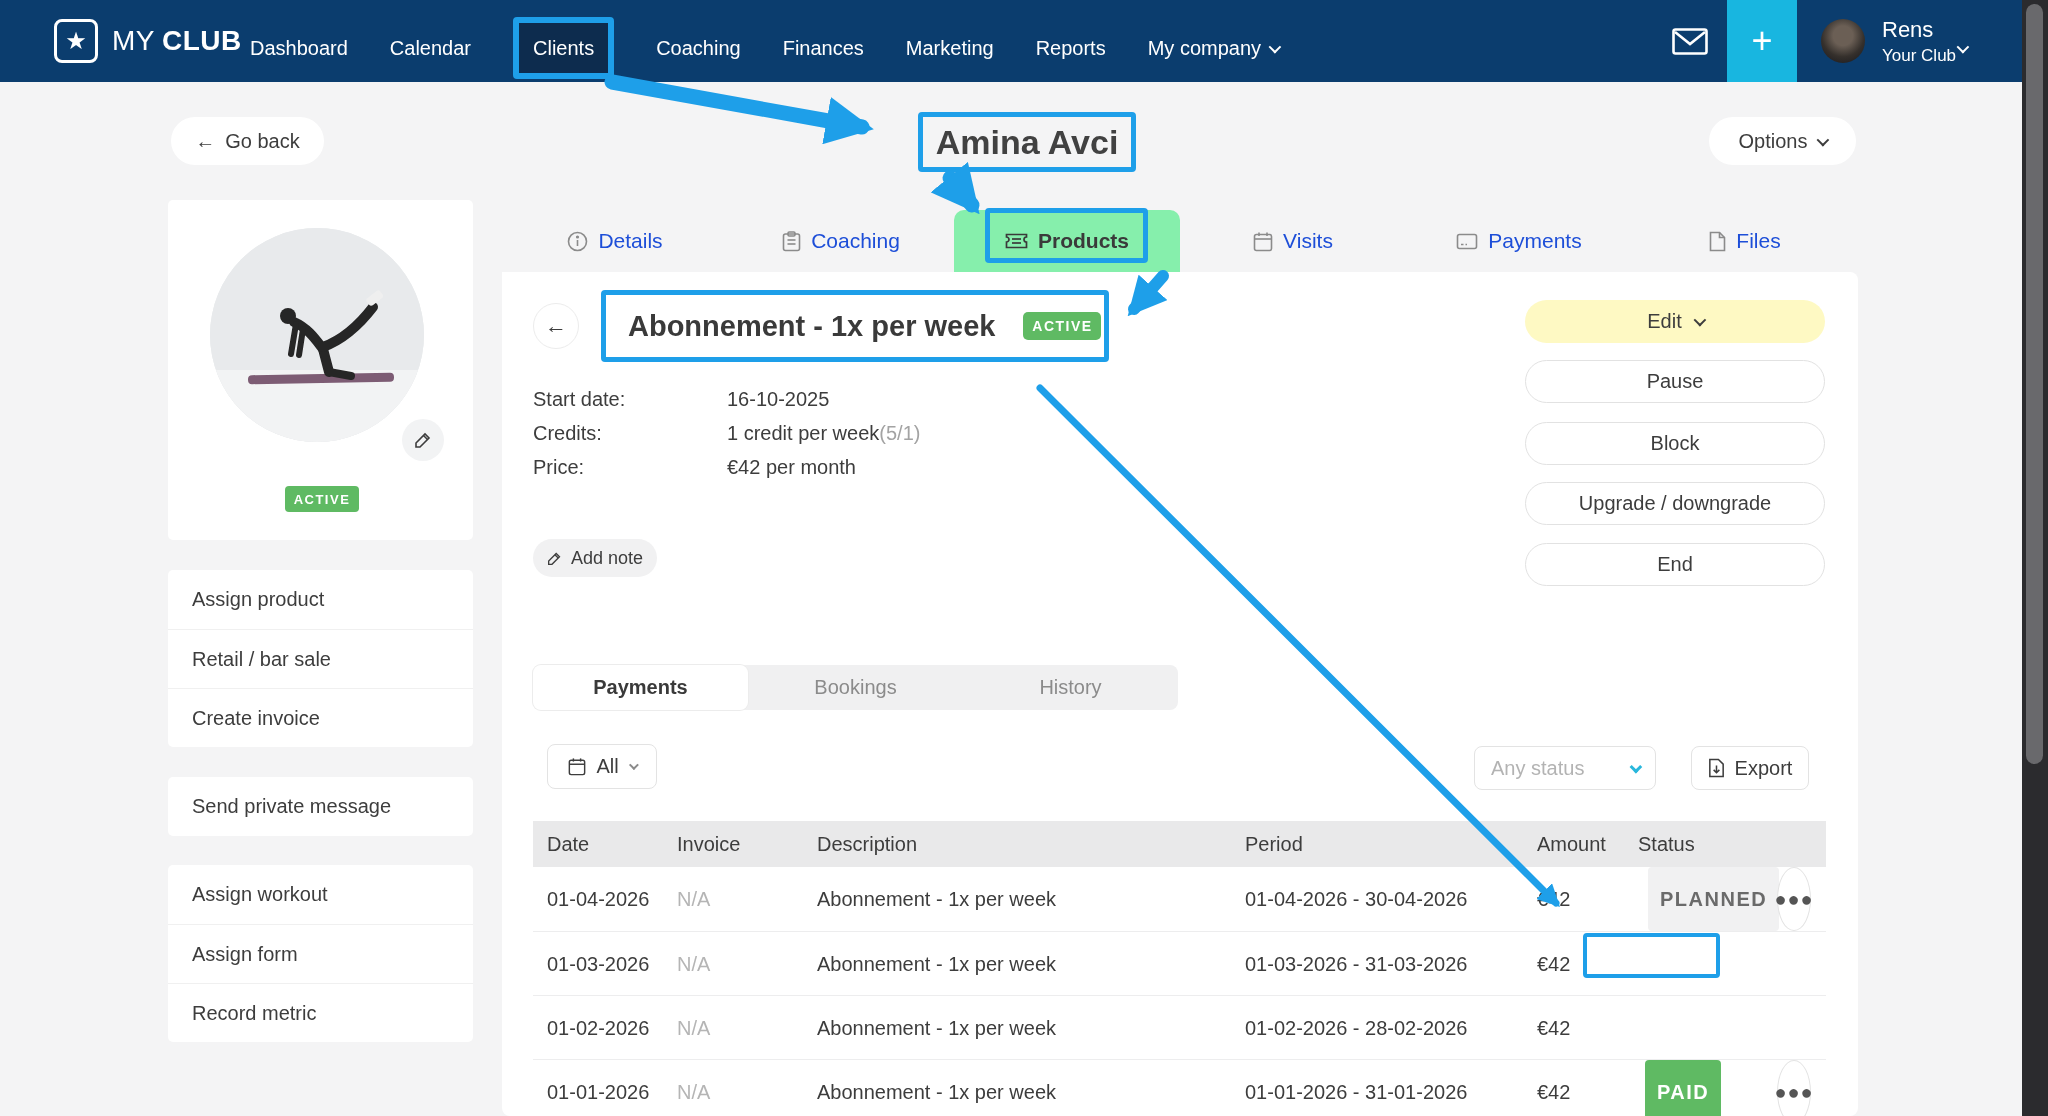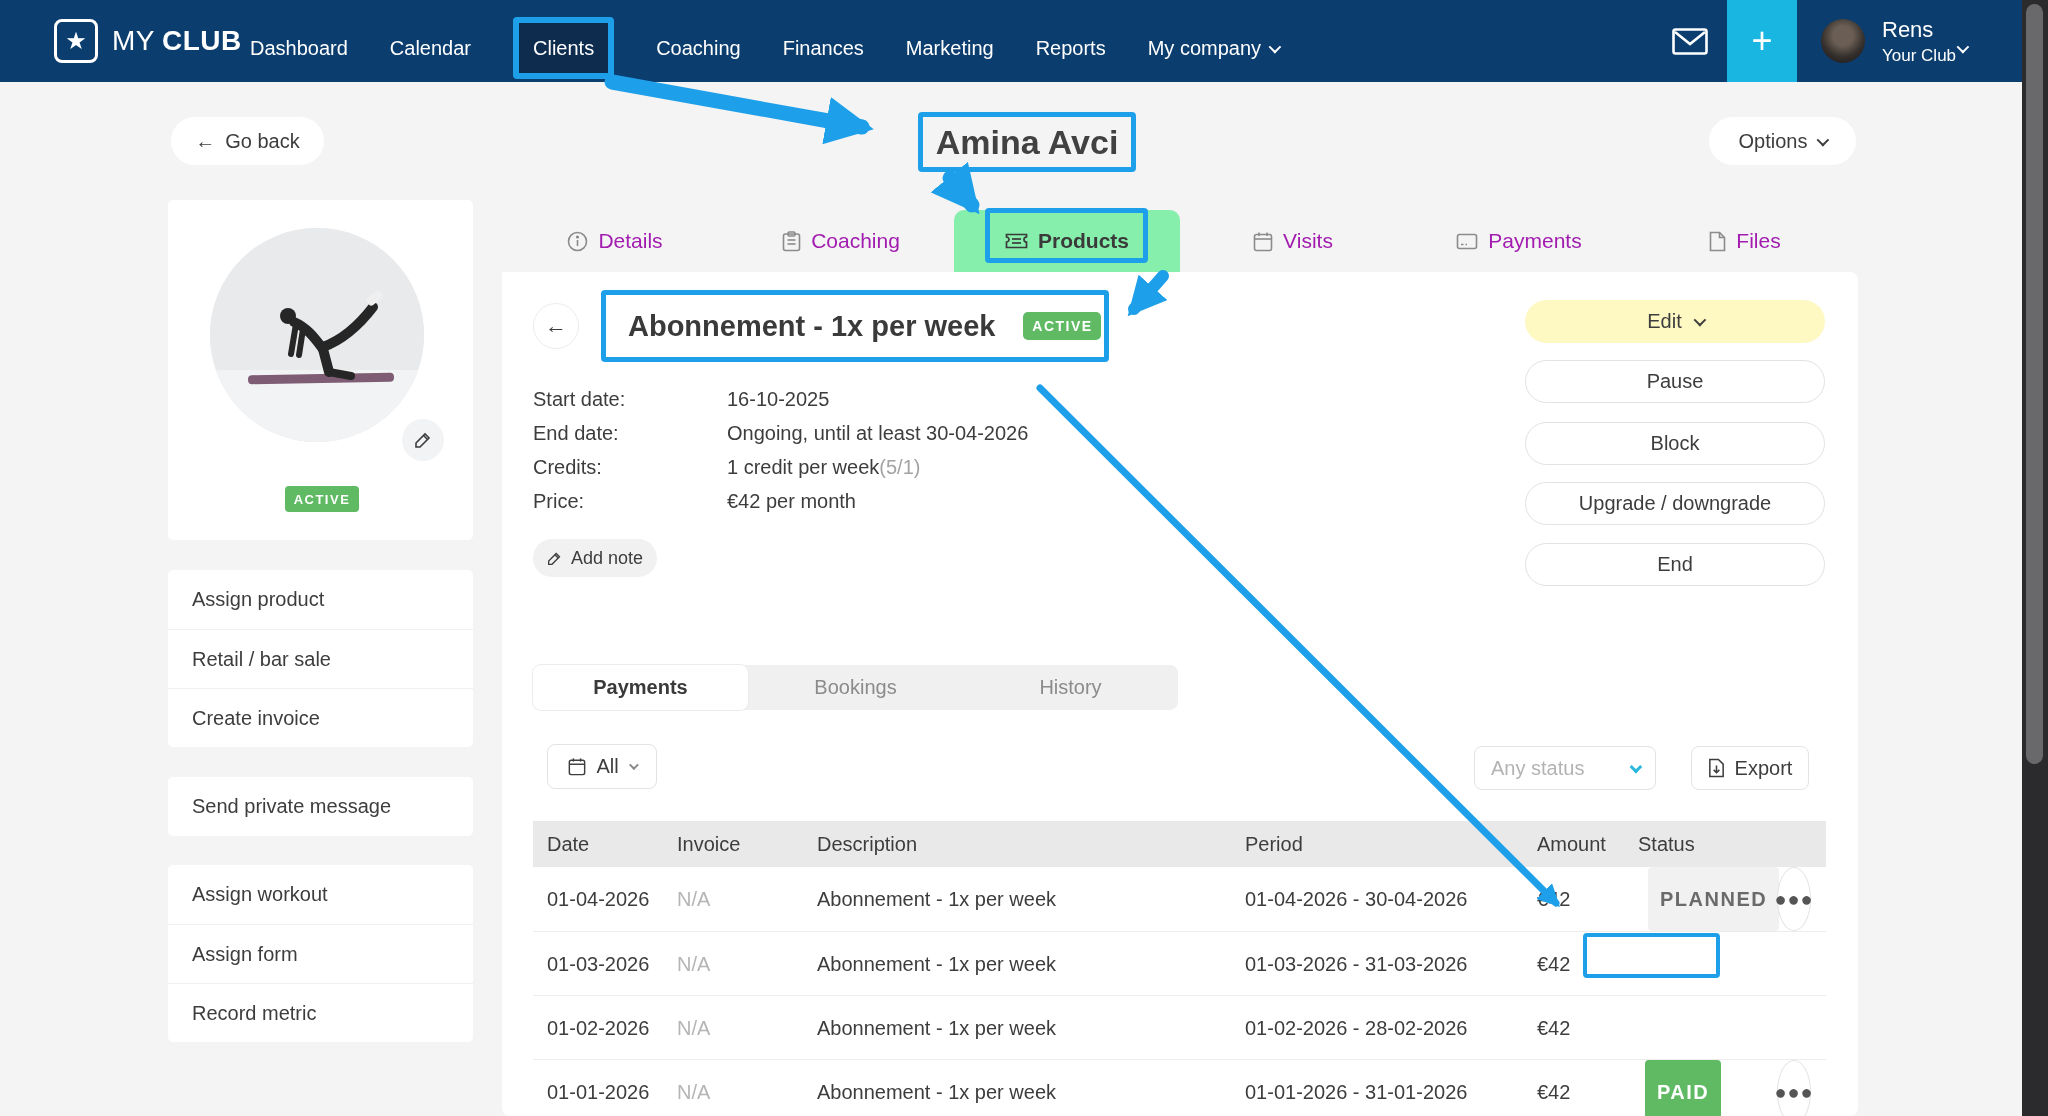--- a/index.html
+++ b/index.html
@@ -51,21 +51,21 @@
   .badge { display:inline-flex; align-items:center; justify-content:center; border-radius:4px;
     font-weight:700; letter-spacing:1.5px; }
   .client-status { left:285px; top:486px; width:74px; height:26px; background:#5fba63; color:#fff; font-size:13px; }
   .side-card { left:168px; width:305px; }
   .side-item { height:59px; display:flex; align-items:center; padding-left:24px; font-size:20px; cursor:pointer; }
   .side-item + .side-item { border-top:1px solid #f0f0f0; }
 
   
   .tabbar { left:502px; top:210px; width:1356px; height:62px; display:flex; z-index:5; }
   .tab { flex:1; display:flex; align-items:center; justify-content:center; gap:10px;
-    font-size:21px; color:#a21caf; cursor:pointer; }
+    font-size:21px; color:#1d4ed8; cursor:pointer; }
   .tab svg { stroke:#8b8b8b; }
   .tab.active { background:#86efac; border-radius:10px 10px 0 0; color:#3a3a3a; font-weight:700; }
   .tab.active svg { stroke:#3a3a3a; }
 
   
   .panel { left:502px; top:272px; width:1356px; height:844px; background:#fff; border-radius:0 8px 8px 8px; }
   .back-circle { left:533px; top:303px; width:46px; height:46px; border-radius:50%; background:#fff;
     border:1px solid #ececec; display:flex; align-items:center; justify-content:center; font-size:22px; cursor:pointer; }
   .product-box { left:601px; top:290px; width:508px; height:72px; border:5px solid #1e9fe9; border-radius:4px;
     display:flex; align-items:center; padding-left:22px; gap:28px; z-index:20; background:#fff; }
@@ -268,25 +268,20 @@
     <span class="badge product-status">ACTIVE</span>
   </div>
 
   <div class="abs fields">
     <div class="frow">
         <span class="lb">Start date:</span>
         <span>16-10-2025</span>
         <span class="sx"></span>
       </div>
     <div class="frow">
-        <span class="lb">End date:</span>
-        <span>Ongoing, until at least 30-04-2026</span>
-        <span class="sx"></span>
-      </div>
-    <div class="frow">
         <span class="lb">Credits:</span>
         <span>1 credit per week </span>
         <span class="sx">(5/1)</span>
       </div>
     <div class="frow">
         <span class="lb">Price:</span>
         <span>€42 per month</span>
         <span class="sx"></span>
       </div>
   </div>

